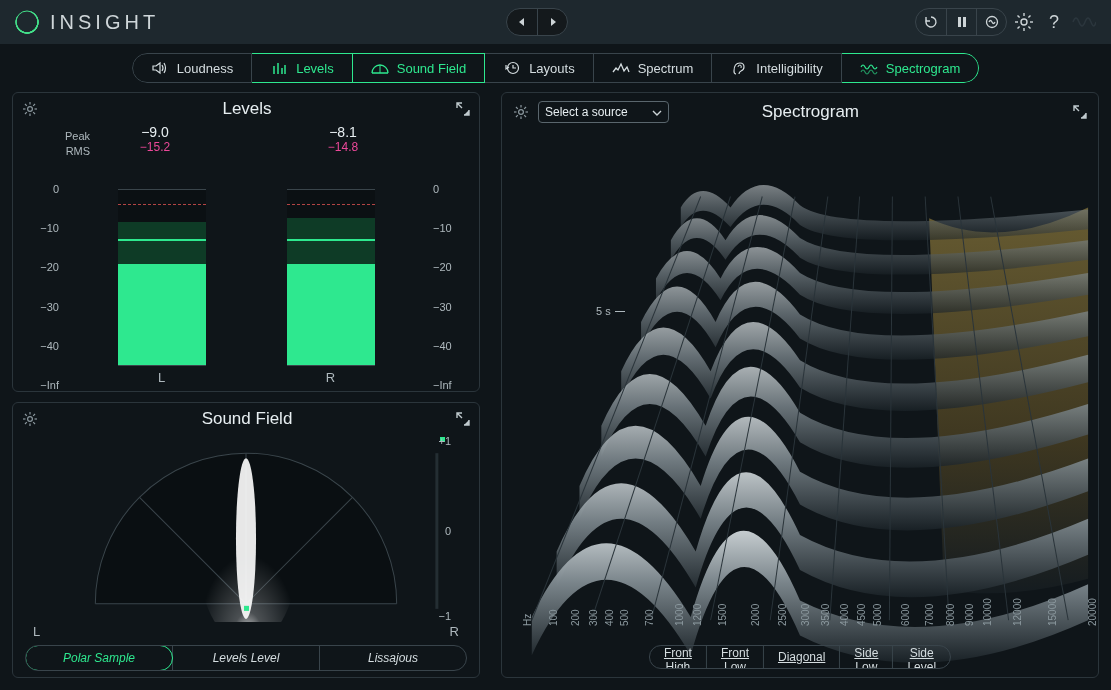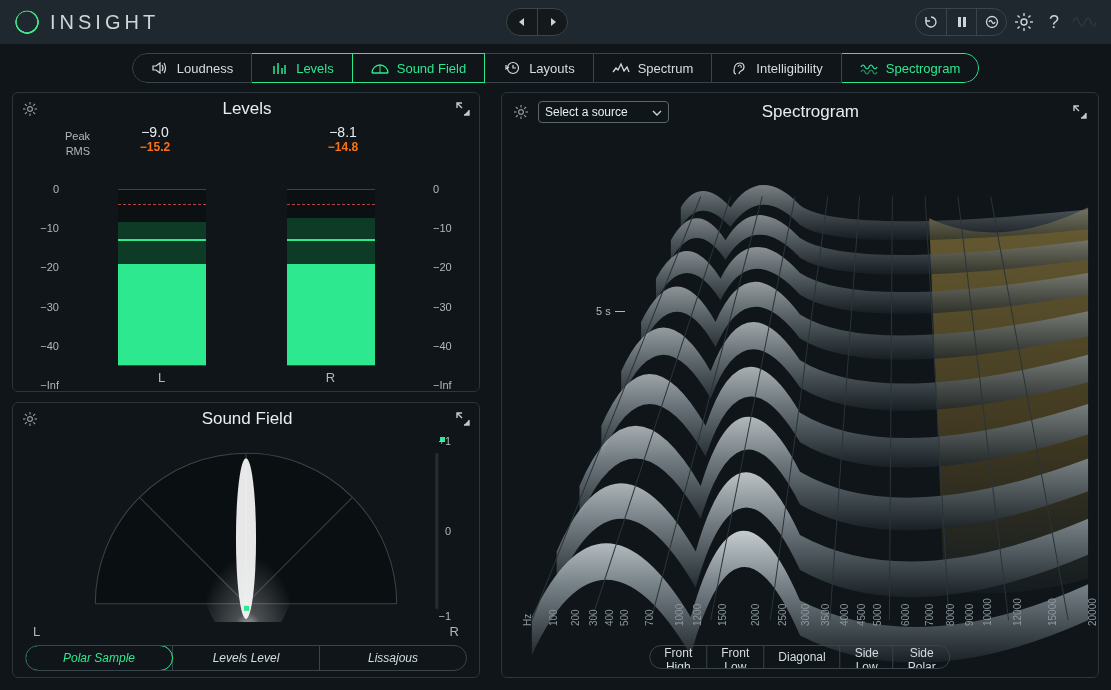--- a/index.html
+++ b/index.html
@@ -191,21 +191,21 @@
   .readout-labels {
     position: absolute;
     left: 52px;
     top: 36px;
     font-size: 11px;
     color: #aeb8bd;
     text-align: right;
   }
   .readout-labels div { line-height: 15px; }
   .peak-val { color: #e7eef1; font-size: 14px; line-height: 15px;}
-  .rms-val  { color: #f97316; font-size: 12px; line-height: 15px; font-weight: bold;}
+  .rms-val  { color: #ec4899; font-size: 12px; line-height: 15px;}
   .meters-area {
     flex: 1;
     display: flex;
     align-items: stretch;
     padding-top: 30px;
   }
   .scale-col {
     width: 40px;
     position: relative;
     font-size: 11px;
@@ -359,20 +359,21 @@
     border-radius: 12px;
     overflow: hidden;
   }
   .spec-view-tab {
     padding: 0 14px;
     background: transparent;
     border: none;
     color: #d5dde0;
     font-size: 12px;
     cursor: pointer;
+    text-decoration: underline;
   }
   .spec-view-tab + .spec-view-tab { border-left: 1px solid #39444b; }
 </style>
 </head>
 <body>
 
 <div class="header">
   <div class="logo-icon">
     <svg viewBox="0 0 24 24" width="24" height="24">
       <g fill="none" stroke="#44e08a" stroke-width="1">
@@ -792,18 +793,18 @@
           <span class="spec-freq-label" style="left:510px">12000</span>
           <span class="spec-freq-label" style="left:545px">15000</span>
           <span class="spec-freq-label" style="left:585px">20000</span>
         </div>
 
         <div class="spec-view-tabs">
           <button class="spec-view-tab">Front High</button>
           <button class="spec-view-tab">Front Low</button>
           <button class="spec-view-tab">Diagonal</button>
           <button class="spec-view-tab">Side Low</button>
-          <button class="spec-view-tab">Side Polar</button>
+          <button class="spec-view-tab">Side Level</button>
         </div>
       </div>
     </div>
   </div>
 </div>
 
 </body></html>

